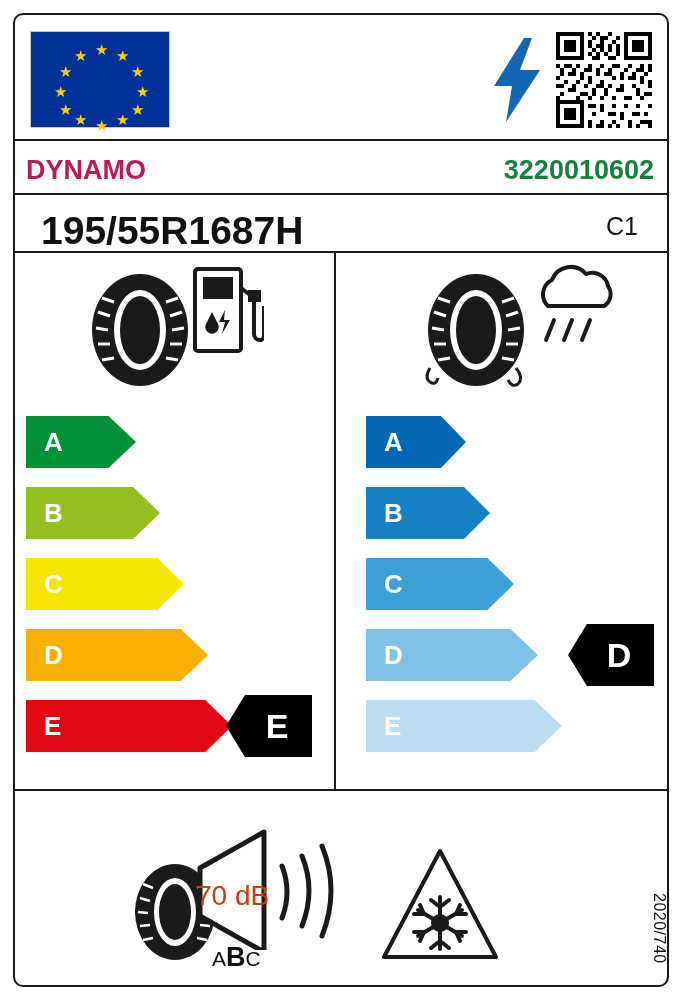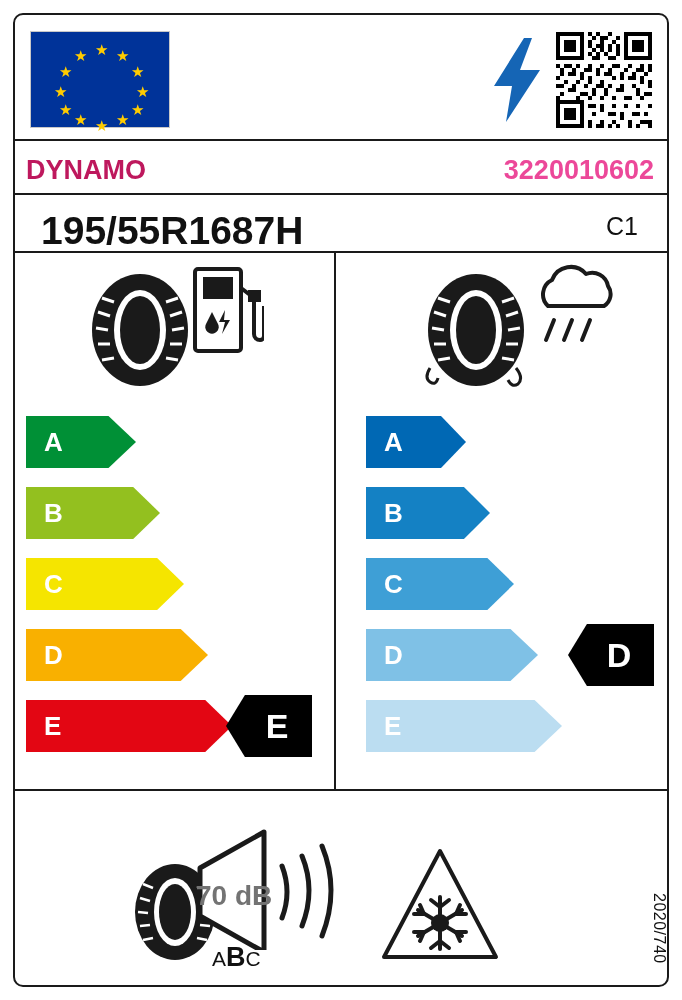--- a/index.html
+++ b/index.html
@@ -78,21 +78,21 @@
     left: 26px; top: 155px;
     font-size: 27px;
     font-weight: bold;
     color: #be185d;
   }
   .sku {
     position: absolute;
     right: 28px; top: 155px;
     font-size: 27px;
     font-weight: bold;
-    color: #ec4899;
+    color: #15803d;
     text-align: right;
   }
   .size {
     position: absolute;
     left: 26px; top: 209px;
     font-size: 39px;
     font-weight: bold;
     color: #111;
     margin-left: 15px;
   }
@@ -129,22 +129,22 @@
     align-items: center;
     justify-content: center;
     padding-left: 16px;
     clip-path: polygon(22% 0%, 100% 0%, 100% 100%, 22% 100%, 0% 50%);
   }
 
   
   .db-text {
     position: absolute;
     font-size: 28px;
-    font-weight: bold;
-    color: #737373;
+    font-weight: normal;
+    color: #c2410c;
   }
   .abc {
     position: absolute;
     font-size: 21px;
     color: #111;
   }
   .abc b { font-size: 27px; }
 
   .vertical-date {
     position: absolute;

